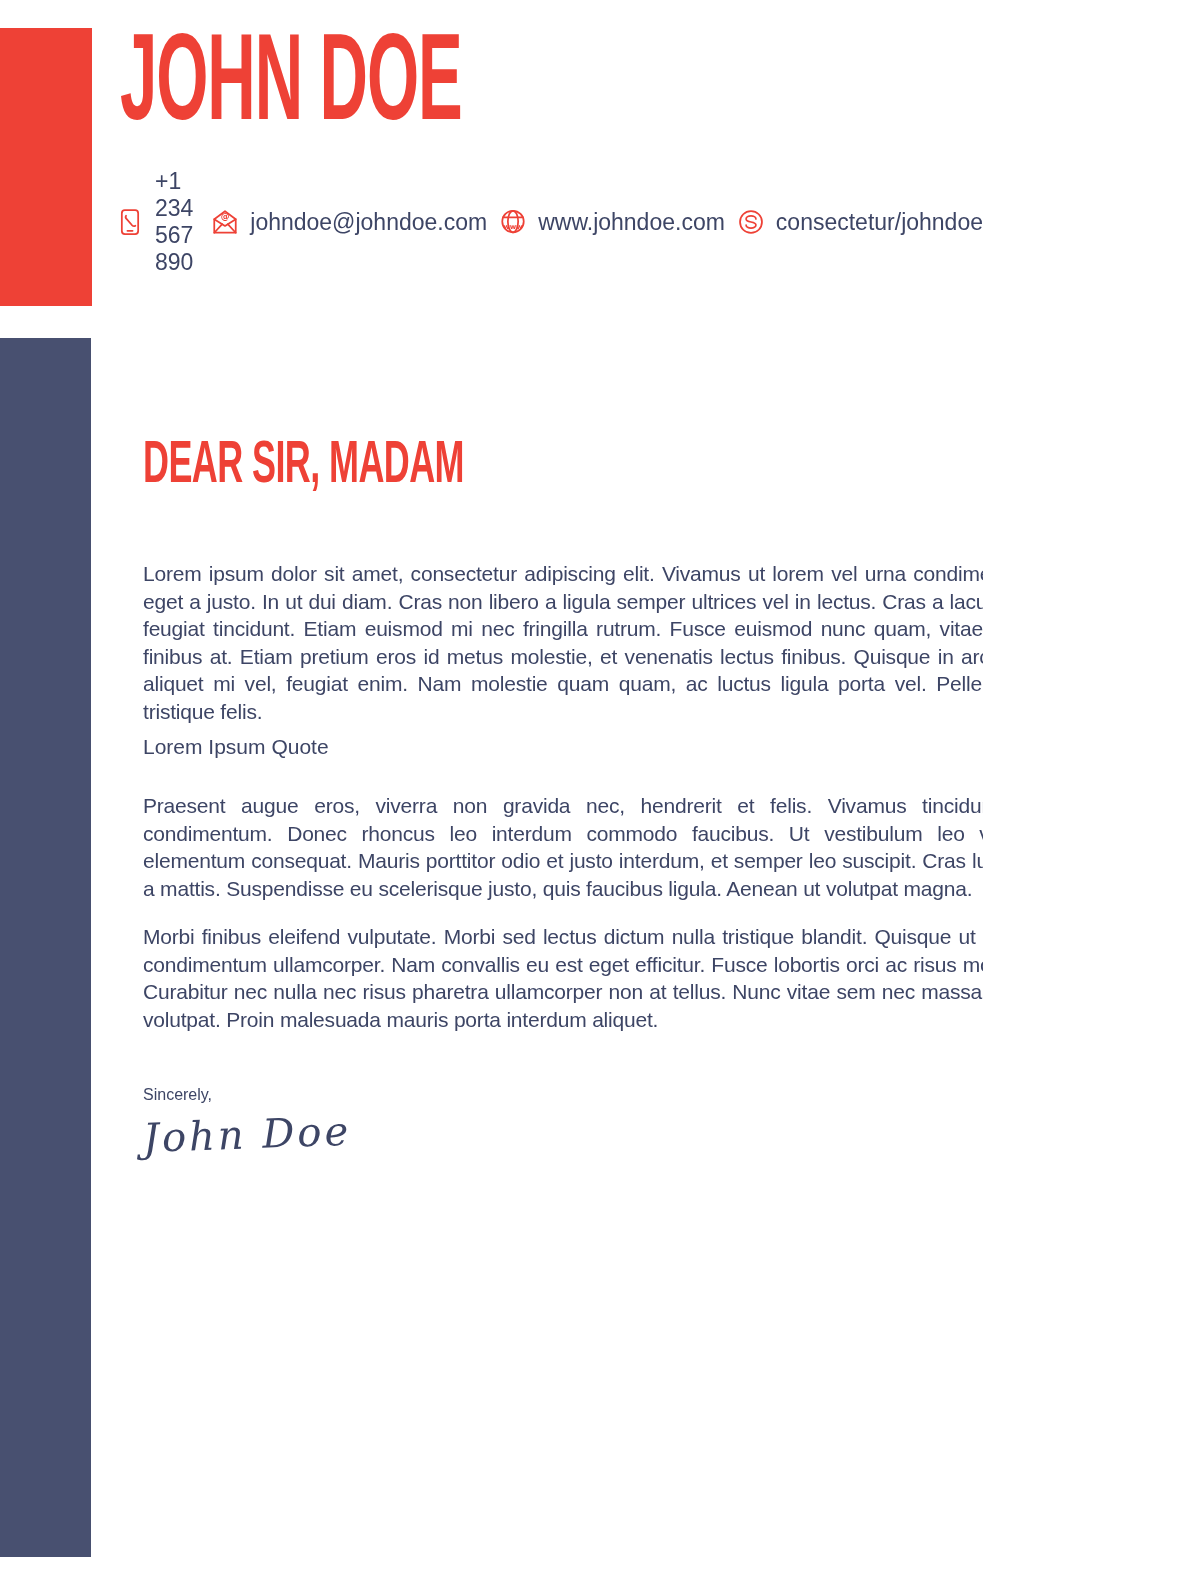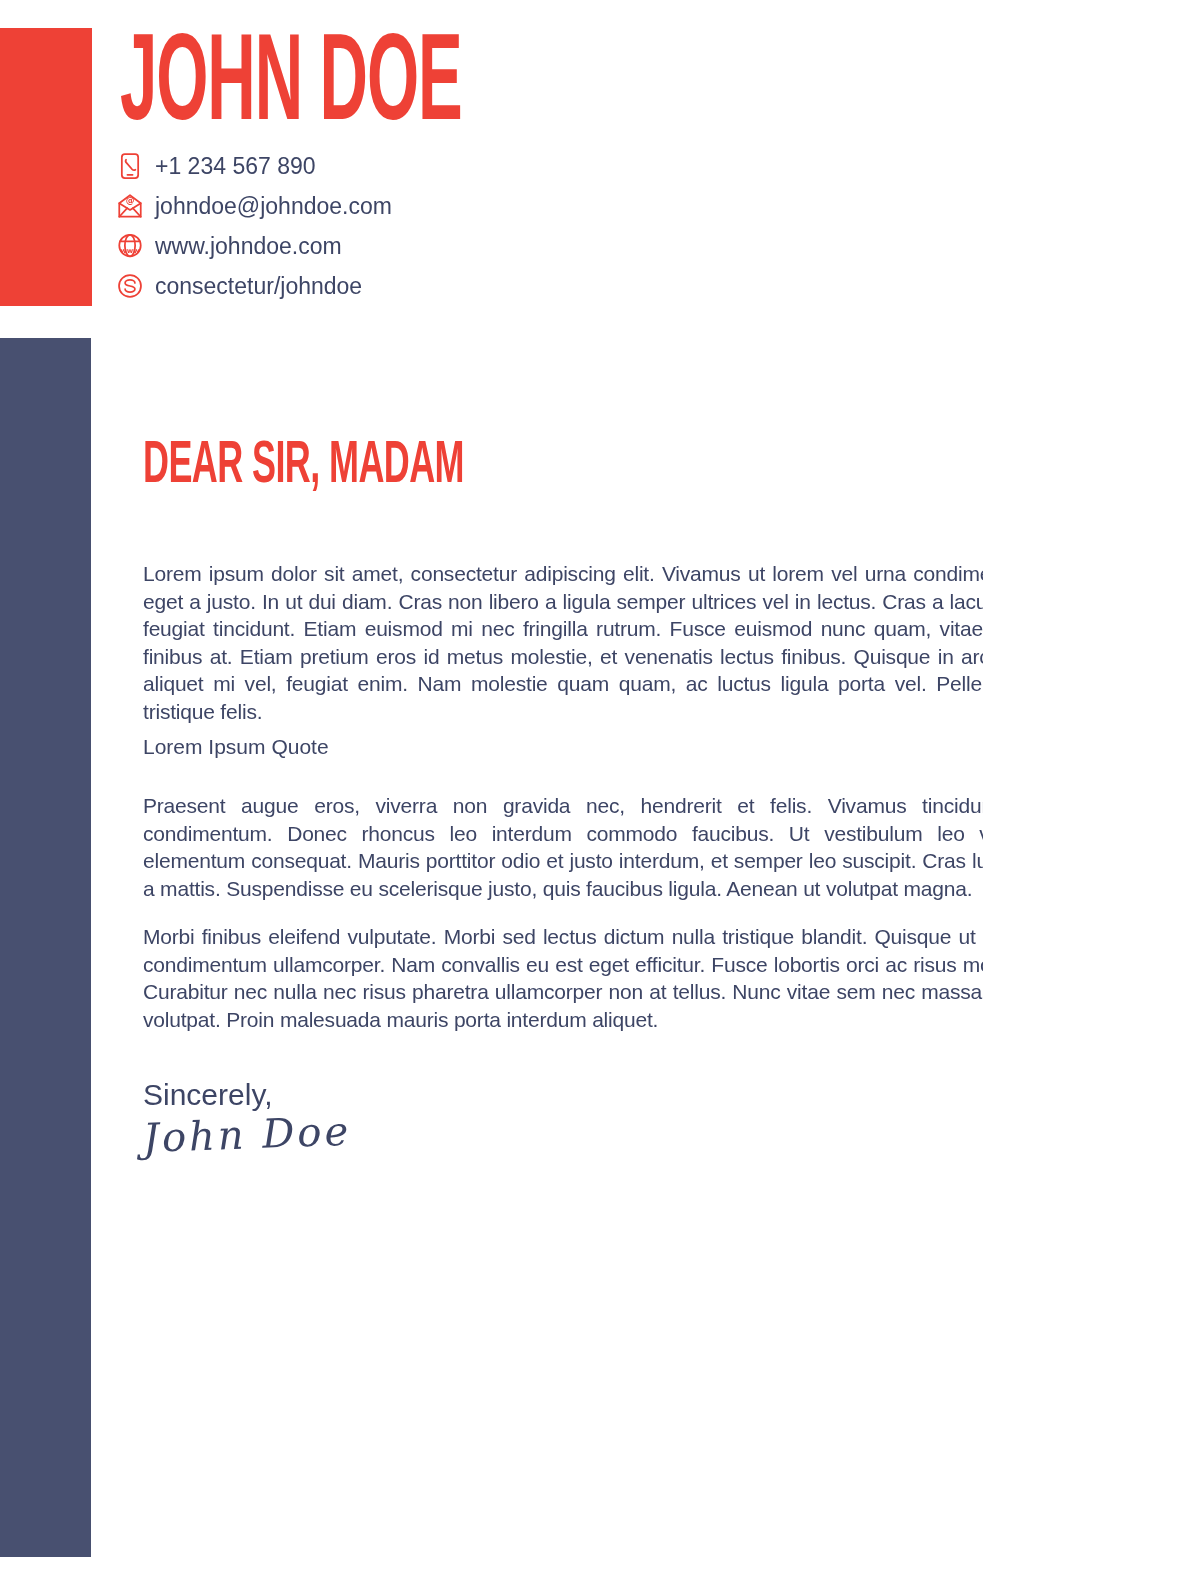--- a/index.html
+++ b/index.html
@@ -21,42 +21,42 @@
   .red-bar{position:absolute;left:0;top:28px;width:92px;height:278px;background:var(--red);}
   .navy-bar{position:absolute;left:0;top:338px;width:91px;height:1219px;background:var(--navy-bar);}
 
   
   .name-title{
     position:absolute;left:120px;top:16px;margin:0;
     font-size:122px;font-weight:700;line-height:1.0;
     color:var(--red);white-space:nowrap;letter-spacing:-2px;
     transform:scaleX(0.55);transform-origin:left top;
   }
-  .contacts{position:absolute;left:116px;top:152px;display:flex;flex-direction:column;gap:12px;}
+  .contacts{position:absolute;left:116px;top:168px;display:flex;flex-direction:row;gap:12px;}
   .contact-row{display:flex;align-items:center;gap:11px;}
   .contact-row svg{width:28px;height:28px;flex:0 0 auto;display:block;}
   .contact-text{font-size:23px;color:var(--ink);line-height:27px;}
 
   
   .content{position:absolute;left:143px;top:432px;width:962px;}
   .salutation{
     margin:0;font-size:60px;font-weight:700;line-height:1.0;
     color:var(--red);white-space:nowrap;letter-spacing:-1px;
     transform:scaleX(0.60);transform-origin:left top;
   }
   .para{
     margin:0;font-size:21px;line-height:27.5px;letter-spacing:-0.2px;
     text-align:justify;color:var(--ink);
   }
   .p1{margin-top:68px;}
   .quote{margin-top:30px;font-style:italic;}
   .quote-attribution{margin-top:8px;font-size:21px;line-height:27px;color:var(--ink);}
   .p2{margin-top:32px;}
   .p3{margin-top:21px;}
-  .closing{margin-top:48px;font-size:30px;line-height:28px;text-align:left;letter-spacing:0;}
+  .closing{margin-top:48px;font-size:16px;line-height:28px;text-align:left;letter-spacing:0;}
   .signature{
     margin-top:4px;
     font-family:"DejaVu Serif", serif;font-style:italic;
     font-size:40px;line-height:50px;color:var(--ink);
     letter-spacing:3px;transform:rotate(-2deg);transform-origin:left center;
     width:max-content;
   }
   .icon-stroke{stroke:var(--red);fill:none;stroke-width:1.5;stroke-linecap:round;stroke-linejoin:round;}
   .icon-text{fill:var(--red);stroke:none;font-family:"DejaVu Sans", sans-serif;font-weight:bold;}
 </style>

